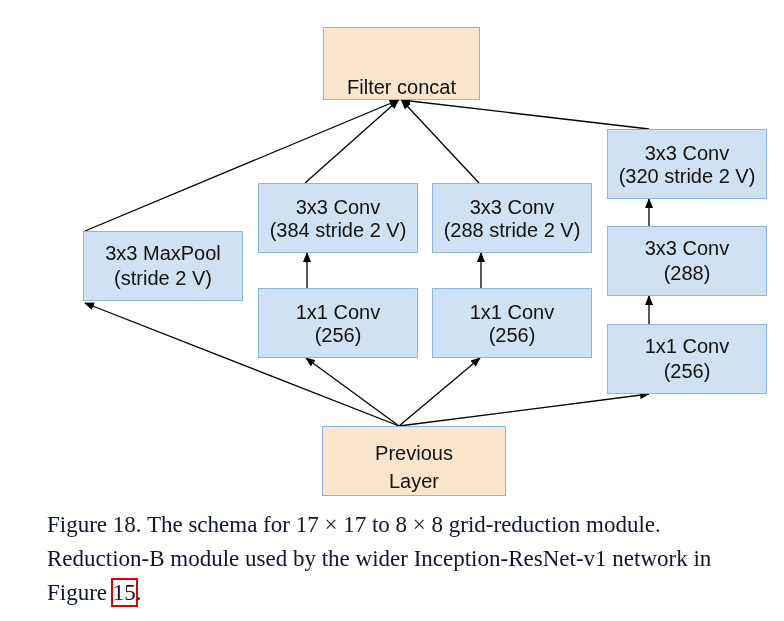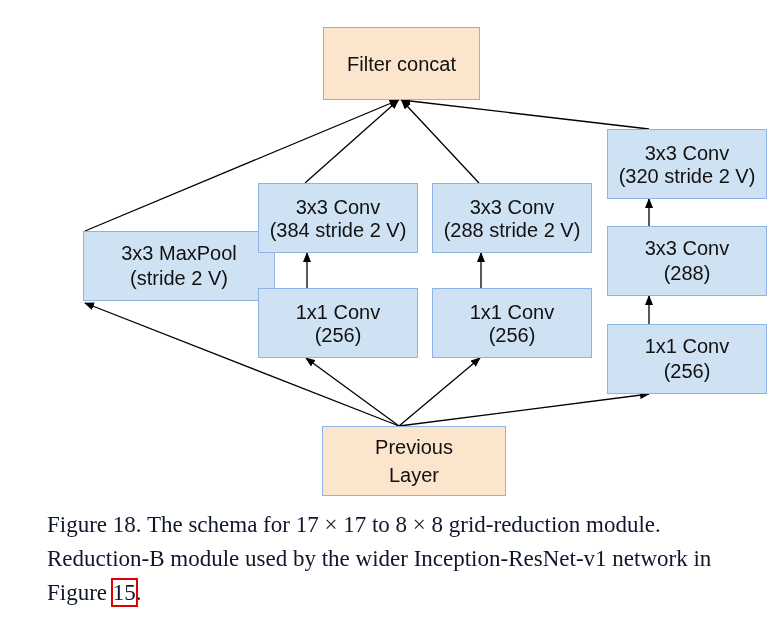--- a/index.html
+++ b/index.html
@@ -5,21 +5,21 @@
   html, body { margin:0; padding:0; background:#ffffff; }
   body { width:784px; height:621px; position:relative; overflow:hidden; }
   #diagram { position:absolute; left:0; top:0; width:784px; height:500px; }
   .box {
     position:absolute; box-sizing:border-box;
     border:1.5px solid #8fb3e8;
     display:flex; flex-direction:column; align-items:center; justify-content:center;
     font-family:"Liberation Sans", sans-serif; color:#111; text-align:center;
   }
   .blue { background:#cfe2f3;margin-left:28px; }
-  .peach { background:#fce5cd; }
+  .peach { background:#fce5cd;justify-content:flex-end; }
   .l1 { font-size:20px; line-height:24px; }
   .l2 { font-size:20px; line-height:22px; }
   .l2b { font-size:20px; line-height:26px; }
   #caption {
     position:absolute; left:47px; top:508px; width:700px;
     font-family:"Liberation Serif", serif; font-size:23px; line-height:34px; color:#0f172a;
   }
   .ref { outline:2px solid #e00000; outline-offset:0px; }
 </style>
 </head>
@@ -43,21 +43,21 @@
       <line x1="85" y1="231" x2="398.5" y2="100" stroke="#000" stroke-width="1.3" marker-end="url(#arr)"></line>
       <line x1="305" y1="183" x2="398.5" y2="100" stroke="#000" stroke-width="1.3" marker-end="url(#arr)"></line>
       <line x1="479" y1="183" x2="401.5" y2="100" stroke="#000" stroke-width="1.3" marker-end="url(#arr)"></line>
       <line x1="649" y1="129" x2="401.5" y2="100" stroke="#000" stroke-width="1.3" marker-end="url(#arr)"></line>
     </svg>
 
   <div class="box peach" id="n-filter_concat" style="left:323px;top:27px;width:157px;height:73px;">
     <span class="l1">Filter concat</span>
   </div>
 
-  <div class="box blue" id="n-maxpool" style="left:55px;top:231px;width:192px;height:70px;">
+  <div class="box blue" id="n-maxpool" style="left:55px;top:231px;width:160px;height:70px;">
     <span class="l1">3x3 MaxPool</span>
     <span class="l2b">(stride 2 V)</span>
   </div>
 
   <div class="box blue" id="n-conv3_384" style="left:230px;top:183px;width:160px;height:70px;">
     <span class="l1">3x3 Conv</span>
     <span class="l2">(384 stride 2 V)</span>
   </div>
 
   <div class="box blue" id="n-conv1_left" style="left:230px;top:288px;width:160px;height:70px;">

